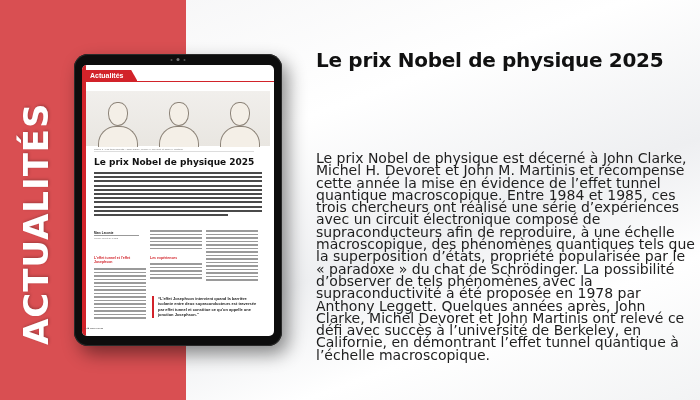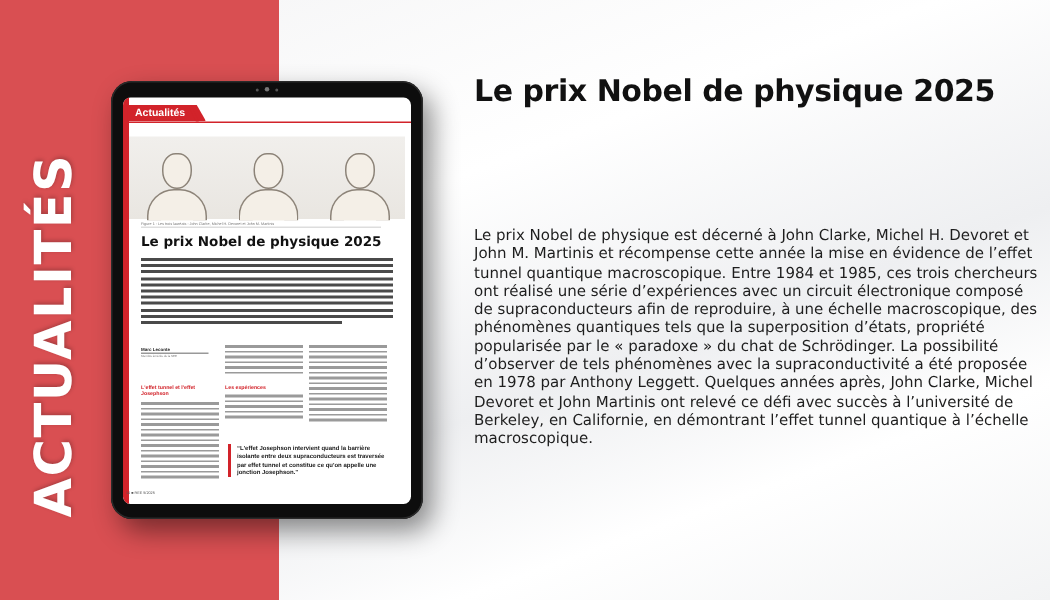--- a/index.html
+++ b/index.html
@@ -58,21 +58,21 @@
   .subhead { position:absolute; font-size:3.5px; font-weight:bold; color:#d2232a; }
   .quote { position:absolute; left:70px; top:231px; width:100px; border-left:2px solid #d2232a; padding-left:4px; font-size:4px; font-weight:bold; color:#222; line-height:5.4px; }
   .page-footer { position:absolute; left:2px; top:262px; font-size:2.5px; color:#555; }
 
   .headline {
     position:absolute; left:316px; top:48px; margin:0;
     font-family:"DejaVu Sans", sans-serif; font-weight:bold; font-size:20px; color:#111; letter-spacing:-0.3px;
   }
   .body-text {
     position:absolute; left:316px; top:152px; width:380px; margin:0;
-    font-family:"DejaVu Sans", sans-serif; font-size:10px; line-height:12.3px; color:#1e1e1e;
+    font-family:"DejaVu Sans", sans-serif; font-size:14px; line-height:12.3px; color:#1e1e1e;
   }
 </style>
 </head>
 <body>
 
 <div class="red-panel"></div>
 <div class="vertical-label">ACTUALITÉS</div>
 
 <div class="tablet">
   <div class="camera">

